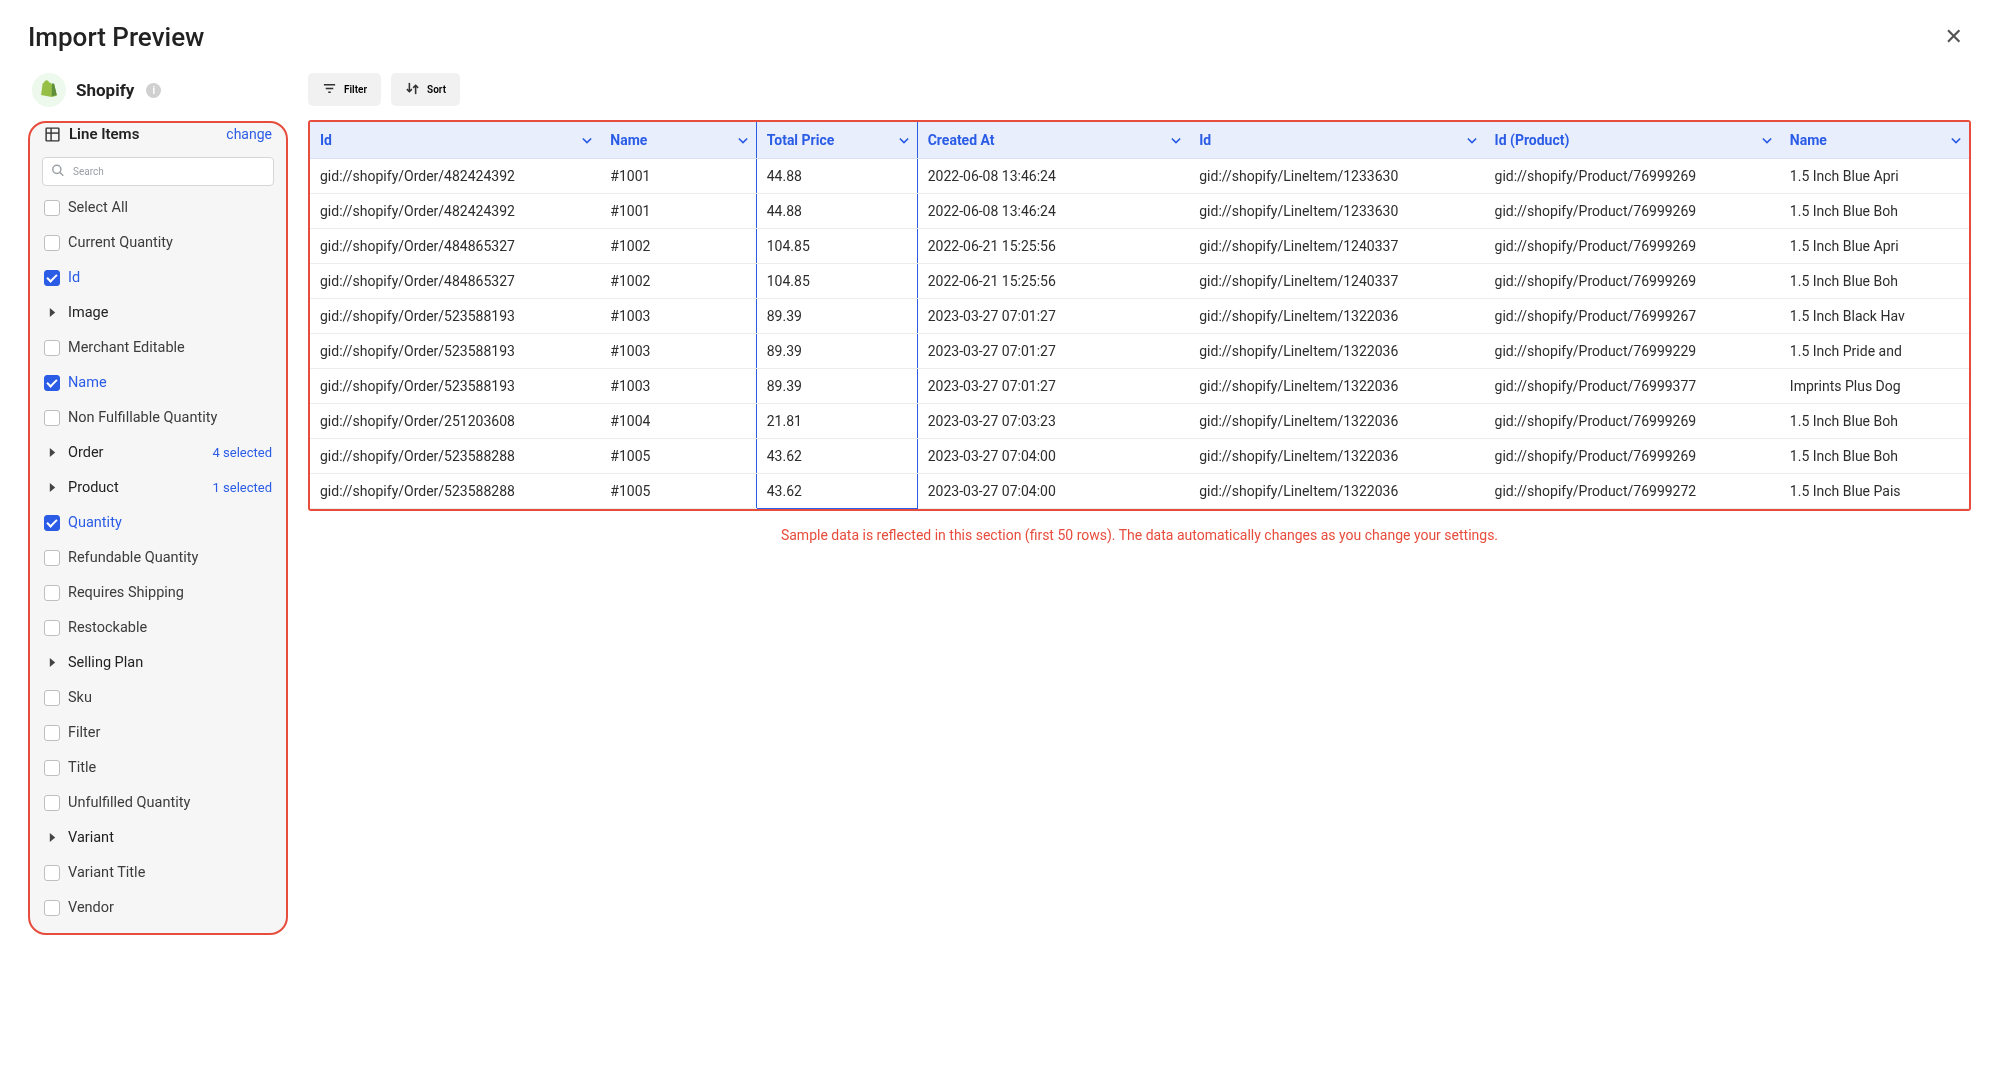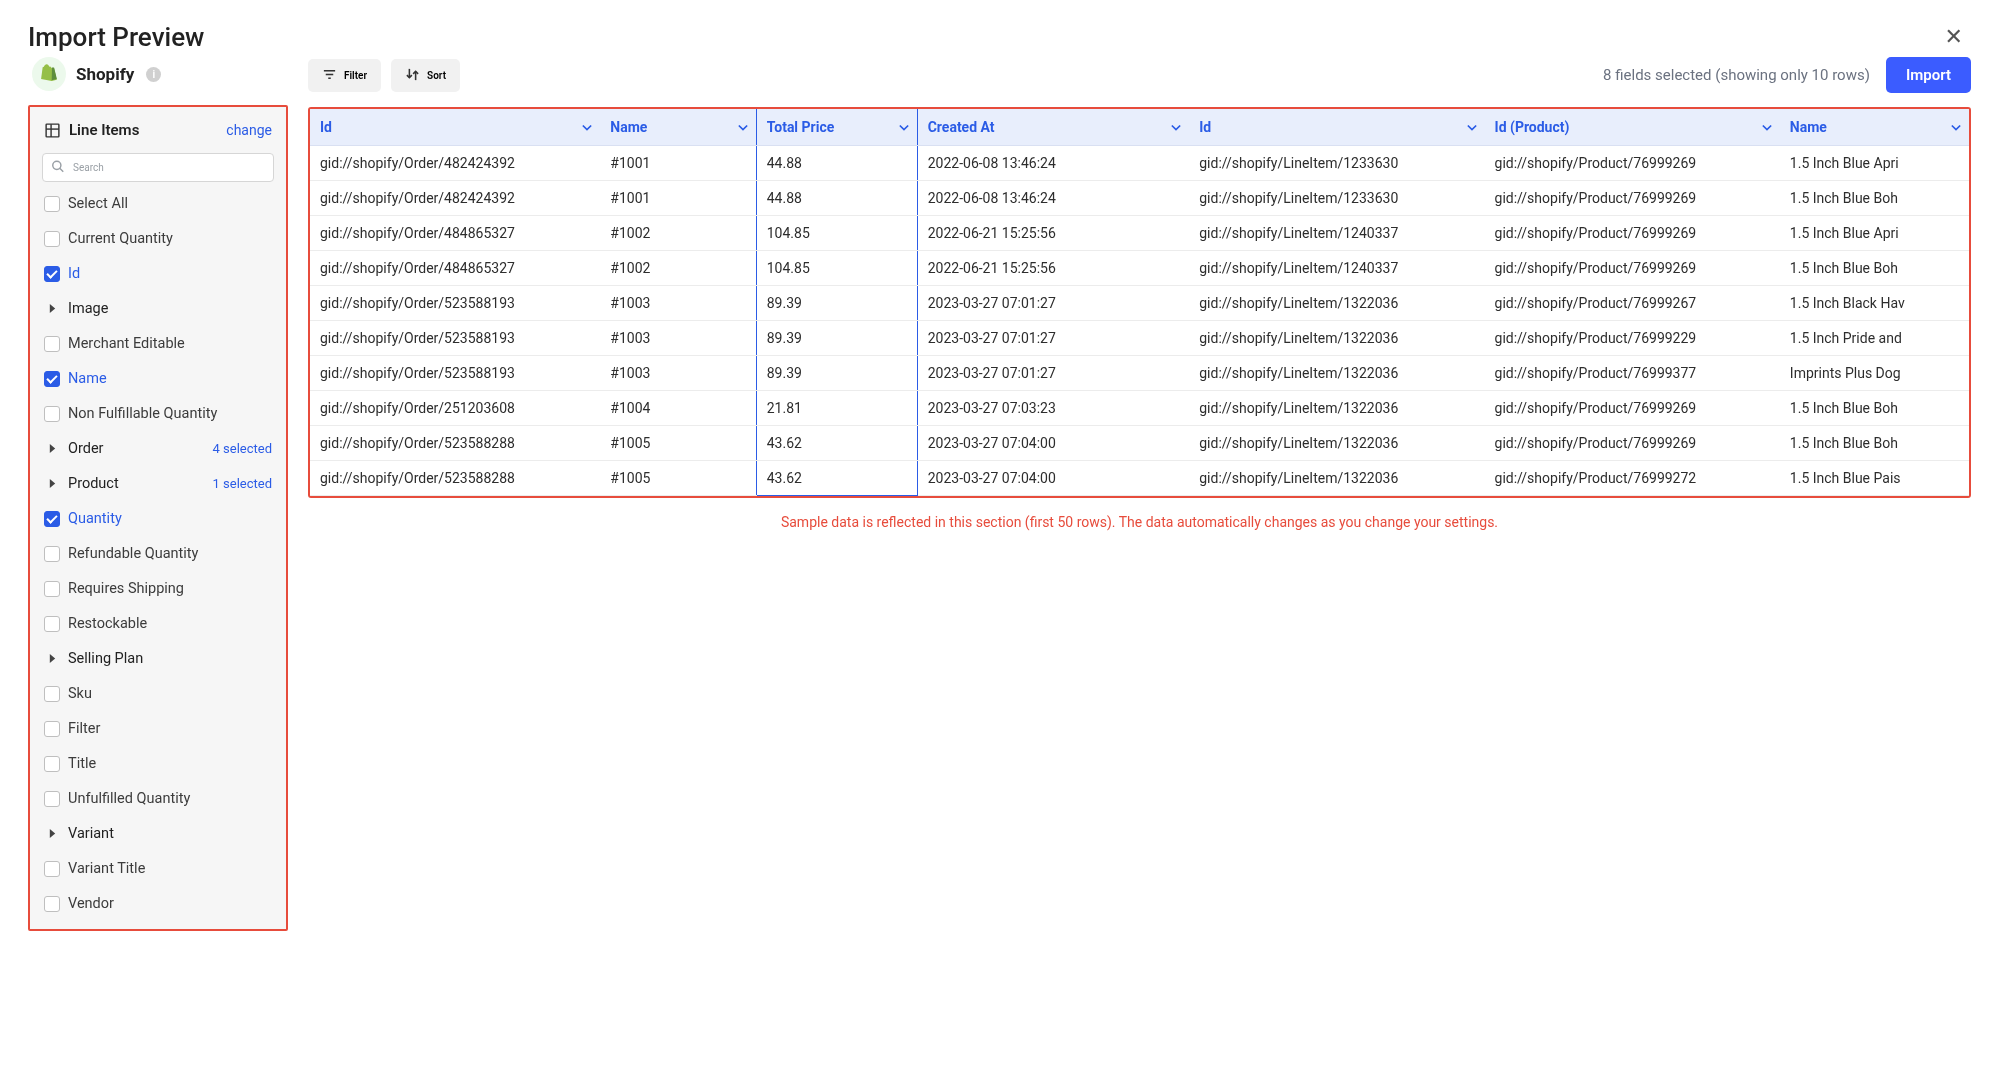--- a/index.html
+++ b/index.html
@@ -1,31 +1,31 @@
 <!DOCTYPE html>
 <html><head>
 <meta charset="utf-8">
 <style>
 * { margin: 0; padding: 0; box-sizing: border-box; font-family: -apple-system, BlinkMacSystemFont, "Segoe UI", Roboto, Helvetica, Arial, sans-serif; }
 body { background: #fff; color: #1a1a1a; font-size: 14px; }
 .page { padding: 20px 28px; }
-.header-row { display: flex; align-items: center; justify-content: space-between; margin-bottom: 4px; }
+.header-row { display: flex; align-items: center; justify-content: space-between; margin-bottom: 20px; }
 .page-title { font-size: 26px; font-weight: 500; color: #222; }
 .close-x { font-size: 22px; color: #555; cursor: pointer; padding: 4px 8px; }
 
 .content-row { display: flex; gap: 20px; align-items: flex-start; }
 
 .left-col { width: 260px; flex-shrink: 0; }
 .integration-row { display: flex; align-items: center; gap: 10px; margin-bottom: 14px; padding-left: 4px; }
 .logo-badge { width: 34px; height: 34px; border-radius: 50%; background: #ecf9ec; display: flex; align-items: center; justify-content: center; }
 .logo-badge svg { width: 18px; height: 20px; }
 .integration-name { font-size: 17px; font-weight: 700; color: #222; }
 .info-dot { width: 15px; height: 15px; border-radius: 50%; background: #d0d0d0; color: #fff; font-size: 10px; font-weight: 700; display: inline-flex; align-items: center; justify-content: center; margin-left: 2px; }
 
-.fields-panel { background: #f6f6f6; border-radius: 2px; padding: 12px 12px 14px 12px; border: 2px solid #e74c3c; }
+.fields-panel { background: #f6f6f6; border-radius: 18px; padding: 0 12px 14px 12px; border: 2px solid #e74c3c; }
 .fields-header { display: flex; align-items: center; justify-content: space-between; margin-bottom: 10px; padding: 2px 2px 4px 2px; }
 .fields-header-left { display: flex; align-items: center; gap: 8px; }
 .line-items-icon { display: inline-flex; }
 .fields-title { font-size: 15px; font-weight: 600; color: #222; }
 .change-link { color: #2b5ce6; font-size: 14px; cursor: pointer; }
 
 .search-wrap { position: relative; margin-bottom: 10px; }
 .search-input { width: 100%; padding: 8px 10px 8px 30px; border: 1px solid #d6d6d6; border-radius: 4px; background: #fff; font-size: 10px; color: #333; }
 .search-input::placeholder { color: #9aa0a6; }
 .search-icon { position: absolute; left: 9px; top: 50%; transform: translateY(-50%); color: #9aa0a6; }
@@ -268,24 +268,20 @@
             <span>
               <svg width="15" height="15" viewBox="0 0 24 24" fill="none" stroke="#333" stroke-width="2.5">
                   <path d="M7 3v14"></path>
                   <path d="M3 13l4 4 4-4"></path>
                   <path d="M17 21V7"></path>
                   <path d="M13 11l4-4 4 4"></path>
                 </svg>
             </span>
             <span>Sort</span>
           </button>
-        </div>
-        <div class="toolbar-right">
-          <span class="status-text">8 fields selected (showing only 10 rows)</span>
-          <button class="import-btn">Import</button>
         </div>
       </div>
 
       <div class="table-wrap">
         <table class="preview-table">
           <colgroup>
             <col style="width:17.5%">
               <col style="width:9.4%">
               <col style="width:9.7%">
               <col style="width:16.4%">

